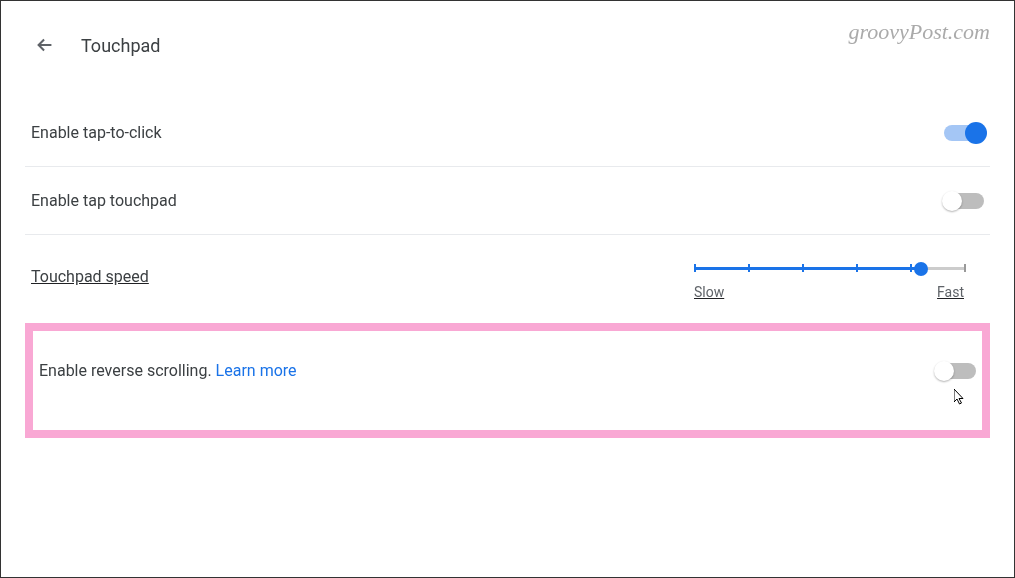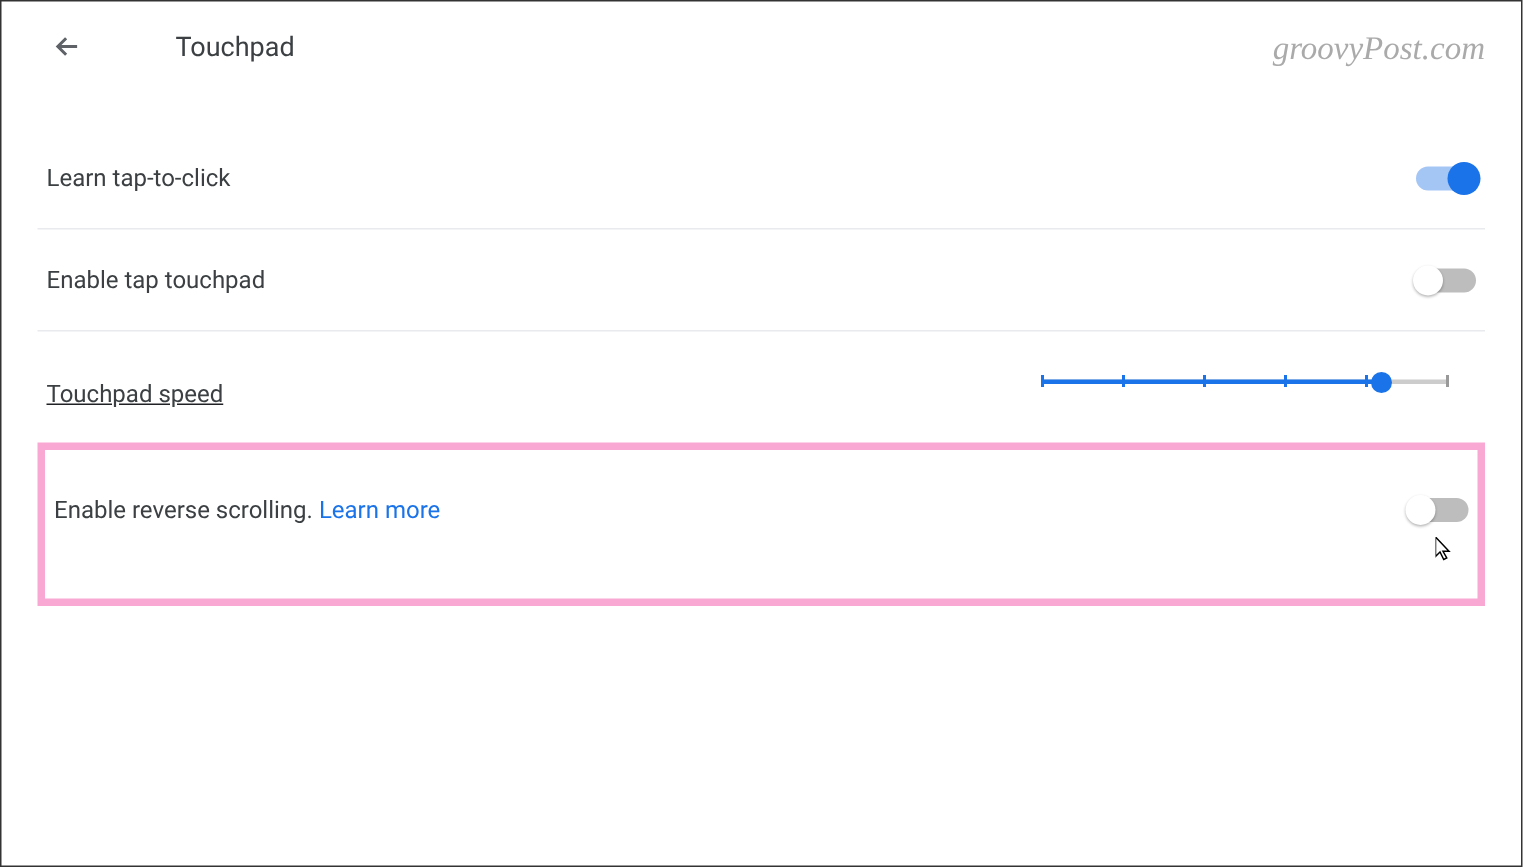--- a/index.html
+++ b/index.html
@@ -12,22 +12,21 @@
       background: #fff;
       width: 1015px;
       height: 578px;
       border: 1px solid #333;
       position: relative;
       color: #202124;
     }
     .header {
       display: flex;
       align-items: center;
-      padding: 18px 20px 12px 32px;
-      gap: 36px;
+      padding: 32px 20px 12px 32px;
     }
     .back-arrow {
       width: 24px;
       height: 24px;
       margin-right: 24px;
       cursor: pointer;
       display: flex;
       align-items: center;
       justify-content: center;
     }
@@ -49,21 +48,21 @@
       padding: 30px 24px 0 24px;
     }
     .setting-row {
       display: flex;
       align-items: center;
       justify-content: space-between;
       padding: 24px 6px;
       border-bottom: 1px solid #e8eaed;
     }
     .setting-row.highlighted {
-      border: 5px solid #f9a8d4;
+      border: 8px solid #f9a8d4;
       padding: 30px 6px 50px 6px;
       margin-top: -1px;
     }
     .setting-label {
       font-size: 16px;
       color: #3c4043;
     }
     .learn-more-link {
       color: #1a73e8;
       cursor: pointer;
@@ -170,21 +169,21 @@
     </svg>
   </div>
   <div class="page-title">Touchpad</div>
 </div>
 
 <div class="watermark">groovyPost.com</div>
 
 <div class="settings-list">
 
   <div class="setting-row">
-    <div class="setting-label">Learn tap-to-click</div>
+    <div class="setting-label">Enable tap-to-click</div>
     <div class="toggle toggle-on"></div>
   </div>
 
   <div class="setting-row">
     <div class="setting-label">Enable tap touchpad</div>
     <div class="toggle toggle-off"></div>
   </div>
 
 
   <div class="slider-row">
@@ -193,20 +192,24 @@
       <div class="slider-track">
         <div class="slider-tick" style="left:0%"></div>
         <div class="slider-tick" style="left:20%"></div>
         <div class="slider-tick" style="left:40%"></div>
         <div class="slider-tick" style="left:60%"></div>
         <div class="slider-tick" style="left:80%"></div>
         <div class="slider-tick inactive" style="left:100%"></div>
         <div class="slider-fill"></div>
         <div class="slider-thumb"></div>
       </div>
+      <div class="slider-labels">
+        <span>Slow</span>
+        <span>Fast</span>
+      </div>
     </div>
   </div>
 
   <div class="setting-row highlighted" style="position:relative;">
     <div class="setting-label">
       <span>Enable reverse scrolling. </span><span class="learn-more-link">Learn more</span>
     </div>
     <div class="toggle toggle-off"></div>
     <svg class="cursor-pointer" style="right:12px; top:58px;" viewBox="0 0 16 16">
       <path d="M0 0 L0 13 L3 10 L5.5 15 L7.5 14 L5 9.5 L9 9.5 Z" fill="#fff" stroke="#000" stroke-width="1"></path>

